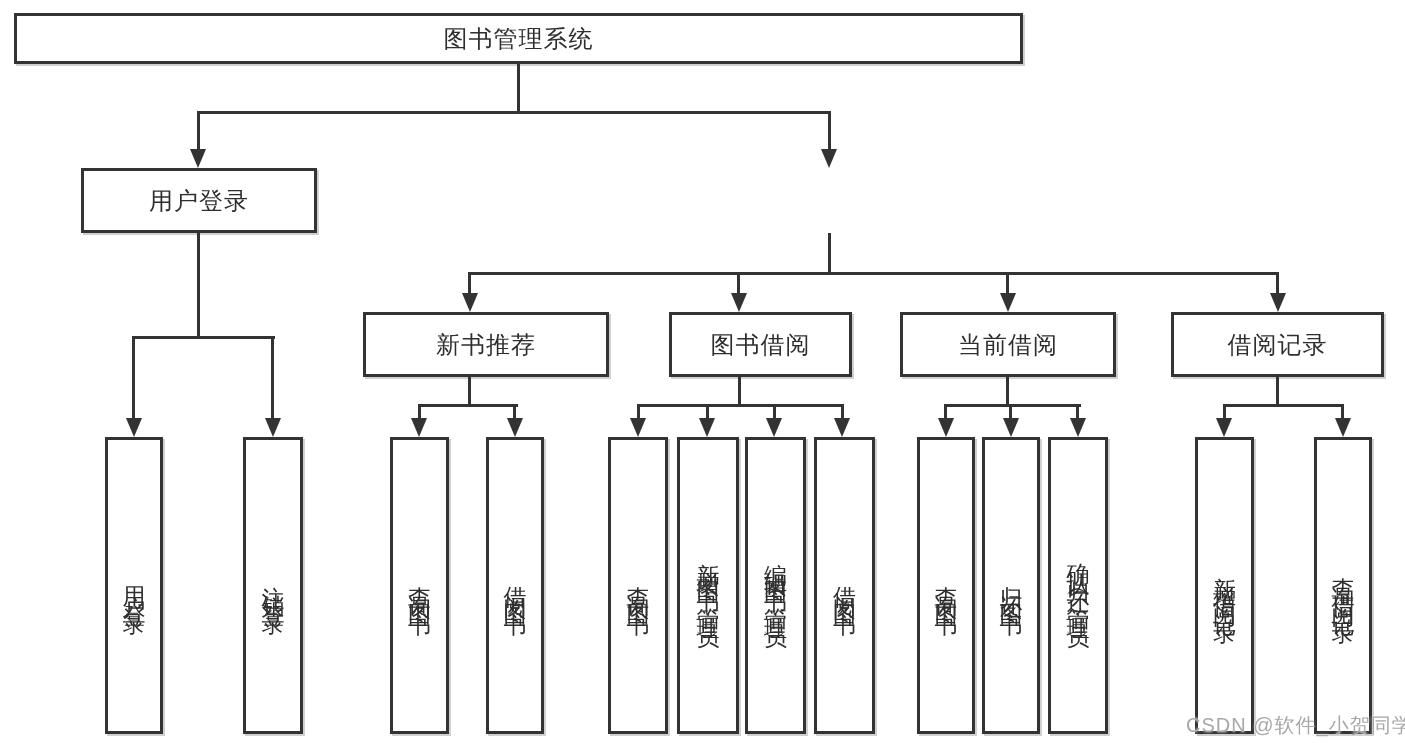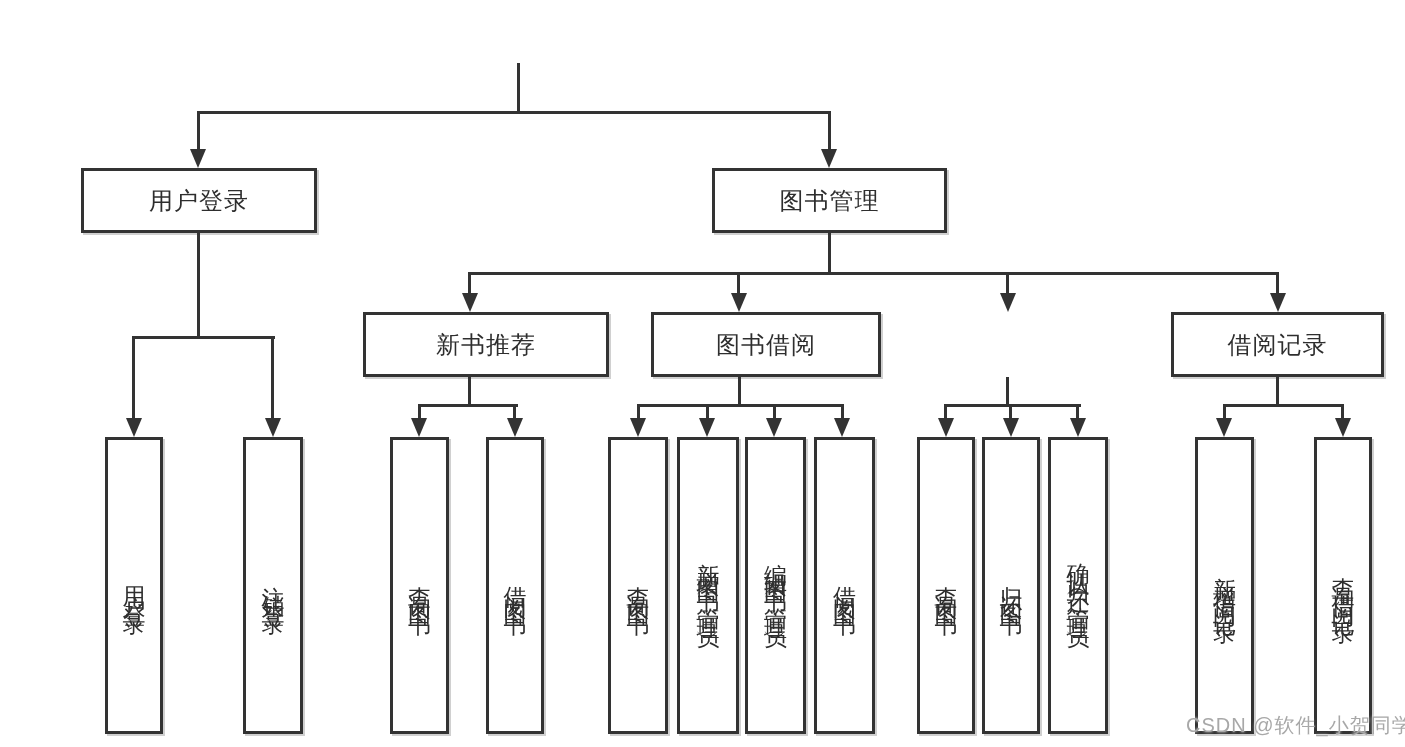--- a/index.html
+++ b/index.html
@@ -29,51 +29,52 @@
   .watermark {
     position:absolute; left:1186px; top:712px; font-size:20px;
     color:#a8a8a8; letter-spacing:1px; text-shadow:0 0 3px #ffffff; white-space:nowrap;
   }
 </style>
 </head>
 <body>
 
 <div class="canvas">
 
+  <div class="box hdr root">图书管理系统</div>
 
   <div class="vline" style="left:517px;top:63px;height:50px"></div>
   <div class="hline" style="left:197px;top:111px;width:634px"></div>
   <div class="vline" style="left:197px;top:111px;height:40px"></div>
   <div class="vline" style="left:828px;top:111px;height:40px"></div>
   <div class="arrow" style="left:190px;top:149px"></div>
   <div class="arrow" style="left:821px;top:149px"></div>
 
   <div class="box hdr" style="left:81px;top:168px;width:236px;height:65px">用户登录</div>
-  <div class="box hdr" style="left:712px;top:168px;width:235px;height:65px">图书管理</div>
 
   <div class="vline" style="left:197px;top:233px;height:105px"></div>
   <div class="hline" style="left:132px;top:336px;width:143px"></div>
   <div class="vline" style="left:132px;top:336px;height:84px"></div>
   <div class="vline" style="left:271px;top:336px;height:84px"></div>
   <div class="arrow" style="left:126px;top:418px"></div>
   <div class="arrow" style="left:265px;top:418px"></div>
 
   <div class="vline" style="left:828px;top:233px;height:41px"></div>
   <div class="hline" style="left:468px;top:272px;width:811px"></div>
   <div class="vline" style="left:468px;top:272px;height:23px"></div>
   <div class="vline" style="left:737px;top:272px;height:23px"></div>
   <div class="vline" style="left:1006px;top:272px;height:23px"></div>
   <div class="vline" style="left:1276px;top:272px;height:23px"></div>
   <div class="arrow" style="left:462px;top:293px"></div>
   <div class="arrow" style="left:731px;top:293px"></div>
   <div class="arrow" style="left:1000px;top:293px"></div>
   <div class="arrow" style="left:1270px;top:293px"></div>
 
   <div class="box hdr" style="left:363px;top:312px;width:246px;height:65px">新书推荐</div>
-  <div class="box hdr" style="left:651px;top:312px;width:230px;height:65px">图书借阅</div>
+  <div class="box hdr" style="left:669px;top:312px;width:183px;height:65px">图书借阅</div>
+  <div class="box hdr" style="left:900px;top:312px;width:216px;height:65px">当前借阅</div>
   <div class="box hdr" style="left:1171px;top:312px;width:213px;height:65px">借阅记录</div>
 
   <div class="vline" style="left:468px;top:377px;height:29px"></div>
   <div class="hline" style="left:418px;top:404px;width:100px"></div>
   <div class="vline" style="left:418px;top:404px;height:16px"></div>
   <div class="vline" style="left:513px;top:404px;height:16px"></div>
   <div class="arrow" style="left:411px;top:418px"></div>
   <div class="arrow" style="left:507px;top:418px"></div>
 
   <div class="vline" style="left:738px;top:377px;height:29px"></div>

